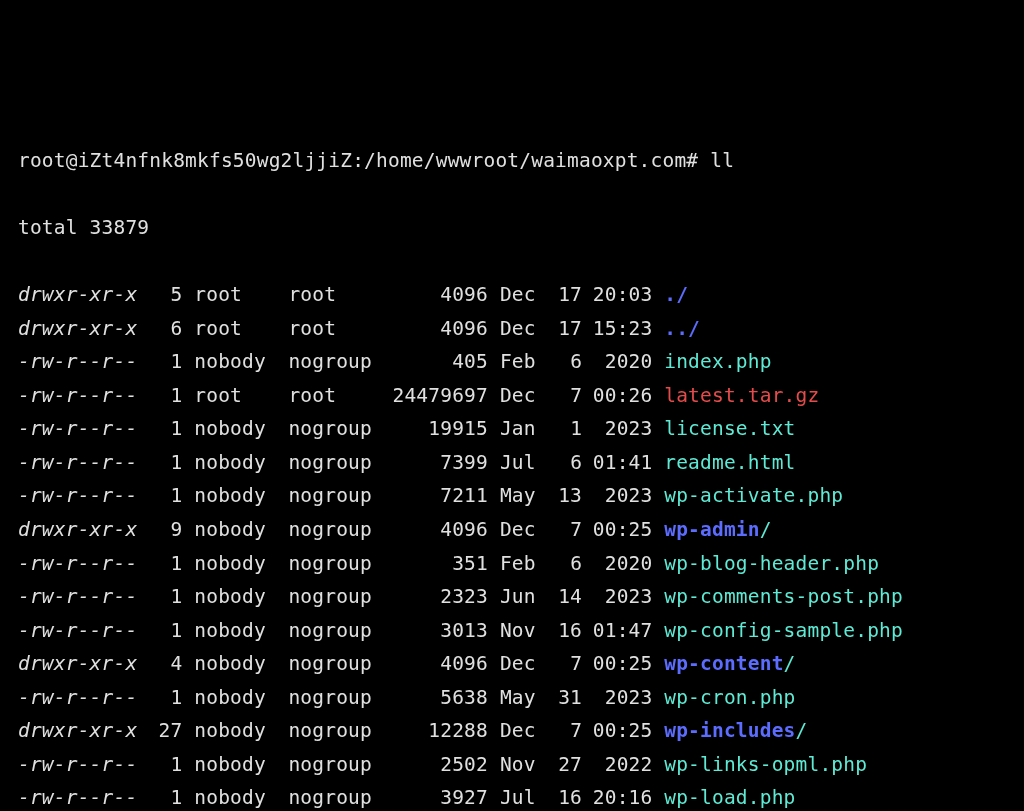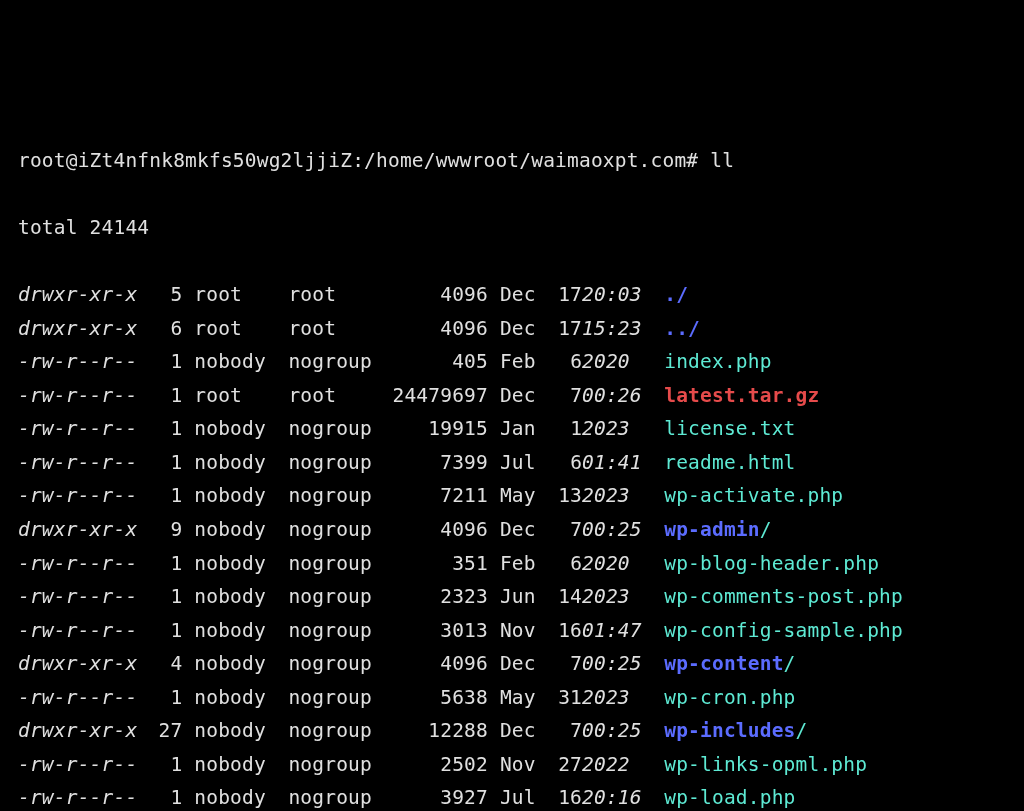--- a/index.html
+++ b/index.html
@@ -7,36 +7,36 @@
       padding: 10px 18px;
       background: #000;
       color: #e0e0e0;
       font-family: "Menlo", "Consolas", "DejaVu Sans Mono", monospace;
       font-size: 19.5px;
       line-height: 1.72;
       letter-spacing: 0.01em;
       white-space: pre;
     }
     .fg-dir { color: #5b6cff; font-weight: bold; }
-    .fg-arch { color: #e64b4b; font-weight: bold; }
+    .fg-arch { color: #e64b4b; font-weight: normal; }
     .fg-normal { color: #5eead4; }
     .row { display: block; }
     .col-perms { display:inline-block; width: 11ch; font-style: italic; }
     .col-links { display:inline-block; width: 3ch; text-align: right; }
     .col-owner { display:inline-block; width: 7ch; }
     .col-group { display:inline-block; width: 8ch; }
     .col-size  { display:inline-block; width: 9ch; text-align: right; }
     .col-month { display:inline-block; width: 4ch; }
     .col-day   { display:inline-block; width: 3ch; text-align: right; }
-    .col-time  { display:inline-block; width: 6ch; text-align: left; font-style: italic; }
+    .col-time  { display:inline-block; width: 6ch; text-align: right; }
     .col-name  { display:inline-block; padding-left: 1ch; }
   </style>
 </head>
 <body>
 
 
 
 <div class="row"><span class="host">root@iZt4nfnk8mkfs50wg2ljjiZ:/home/wwwroot/waimaoxpt.com#</span> <span>ll</span></div>
-<div class="row">total 24144</div>
+<div class="row">total 33879</div>
 <div id="listing"><div class="row"><span class="col-perms">drwxr-xr-x</span><span class="col-links">5</span> <span class="col-owner">root</span> <span class="col-group">root</span><span class="col-size">4096</span> <span class="col-month">Dec</span><span class="col-day">17</span><span class="col-time">20:03</span><span class="col-name"><span class="fg-dir">./</span></span></div><div class="row"><span class="col-perms">drwxr-xr-x</span><span class="col-links">6</span> <span class="col-owner">root</span> <span class="col-group">root</span><span class="col-size">4096</span> <span class="col-month">Dec</span><span class="col-day">17</span><span class="col-time">15:23</span><span class="col-name"><span class="fg-dir">../</span></span></div><div class="row"><span class="col-perms">-rw-r--r--</span><span class="col-links">1</span> <span class="col-owner">nobody</span> <span class="col-group">nogroup</span><span class="col-size">405</span> <span class="col-month">Feb</span><span class="col-day">6</span><span class="col-time">2020</span><span class="col-name"><span class="fg-normal">index.php</span></span></div><div class="row"><span class="col-perms">-rw-r--r--</span><span class="col-links">1</span> <span class="col-owner">root</span> <span class="col-group">root</span><span class="col-size">24479697</span> <span class="col-month">Dec</span><span class="col-day">7</span><span class="col-time">00:26</span><span class="col-name"><span class="fg-arch">latest.tar.gz</span></span></div><div class="row"><span class="col-perms">-rw-r--r--</span><span class="col-links">1</span> <span class="col-owner">nobody</span> <span class="col-group">nogroup</span><span class="col-size">19915</span> <span class="col-month">Jan</span><span class="col-day">1</span><span class="col-time">2023</span><span class="col-name"><span class="fg-normal">license.txt</span></span></div><div class="row"><span class="col-perms">-rw-r--r--</span><span class="col-links">1</span> <span class="col-owner">nobody</span> <span class="col-group">nogroup</span><span class="col-size">7399</span> <span class="col-month">Jul</span><span class="col-day">6</span><span class="col-time">01:41</span><span class="col-name"><span class="fg-normal">readme.html</span></span></div><div class="row"><span class="col-perms">-rw-r--r--</span><span class="col-links">1</span> <span class="col-owner">nobody</span> <span class="col-group">nogroup</span><span class="col-size">7211</span> <span class="col-month">May</span><span class="col-day">13</span><span class="col-time">2023</span><span class="col-name"><span class="fg-normal">wp-activate.php</span></span></div><div class="row"><span class="col-perms">drwxr-xr-x</span><span class="col-links">9</span> <span class="col-owner">nobody</span> <span class="col-group">nogroup</span><span class="col-size">4096</span> <span class="col-month">Dec</span><span class="col-day">7</span><span class="col-time">00:25</span><span class="col-name"><span class="fg-dir">wp-admin</span><span class="fg-normal">/</span></span></div><div class="row"><span class="col-perms">-rw-r--r--</span><span class="col-links">1</span> <span class="col-owner">nobody</span> <span class="col-group">nogroup</span><span class="col-size">351</span> <span class="col-month">Feb</span><span class="col-day">6</span><span class="col-time">2020</span><span class="col-name"><span class="fg-normal">wp-blog-header.php</span></span></div><div class="row"><span class="col-perms">-rw-r--r--</span><span class="col-links">1</span> <span class="col-owner">nobody</span> <span class="col-group">nogroup</span><span class="col-size">2323</span> <span class="col-month">Jun</span><span class="col-day">14</span><span class="col-time">2023</span><span class="col-name"><span class="fg-normal">wp-comments-post.php</span></span></div><div class="row"><span class="col-perms">-rw-r--r--</span><span class="col-links">1</span> <span class="col-owner">nobody</span> <span class="col-group">nogroup</span><span class="col-size">3013</span> <span class="col-month">Nov</span><span class="col-day">16</span><span class="col-time">01:47</span><span class="col-name"><span class="fg-normal">wp-config-sample.php</span></span></div><div class="row"><span class="col-perms">drwxr-xr-x</span><span class="col-links">4</span> <span class="col-owner">nobody</span> <span class="col-group">nogroup</span><span class="col-size">4096</span> <span class="col-month">Dec</span><span class="col-day">7</span><span class="col-time">00:25</span><span class="col-name"><span class="fg-dir">wp-content</span><span class="fg-normal">/</span></span></div><div class="row"><span class="col-perms">-rw-r--r--</span><span class="col-links">1</span> <span class="col-owner">nobody</span> <span class="col-group">nogroup</span><span class="col-size">5638</span> <span class="col-month">May</span><span class="col-day">31</span><span class="col-time">2023</span><span class="col-name"><span class="fg-normal">wp-cron.php</span></span></div><div class="row"><span class="col-perms">drwxr-xr-x</span><span class="col-links">27</span> <span class="col-owner">nobody</span> <span class="col-group">nogroup</span><span class="col-size">12288</span> <span class="col-month">Dec</span><span class="col-day">7</span><span class="col-time">00:25</span><span class="col-name"><span class="fg-dir">wp-includes</span><span class="fg-normal">/</span></span></div><div class="row"><span class="col-perms">-rw-r--r--</span><span class="col-links">1</span> <span class="col-owner">nobody</span> <span class="col-group">nogroup</span><span class="col-size">2502</span> <span class="col-month">Nov</span><span class="col-day">27</span><span class="col-time">2022</span><span class="col-name"><span class="fg-normal">wp-links-opml.php</span></span></div><div class="row"><span class="col-perms">-rw-r--r--</span><span class="col-links">1</span> <span class="col-owner">nobody</span> <span class="col-group">nogroup</span><span class="col-size">3927</span> <span class="col-month">Jul</span><span class="col-day">16</span><span class="col-time">20:16</span><span class="col-name"><span class="fg-normal">wp-load.php</span></span></div></div>
 
 
 
 
 </body></html>

